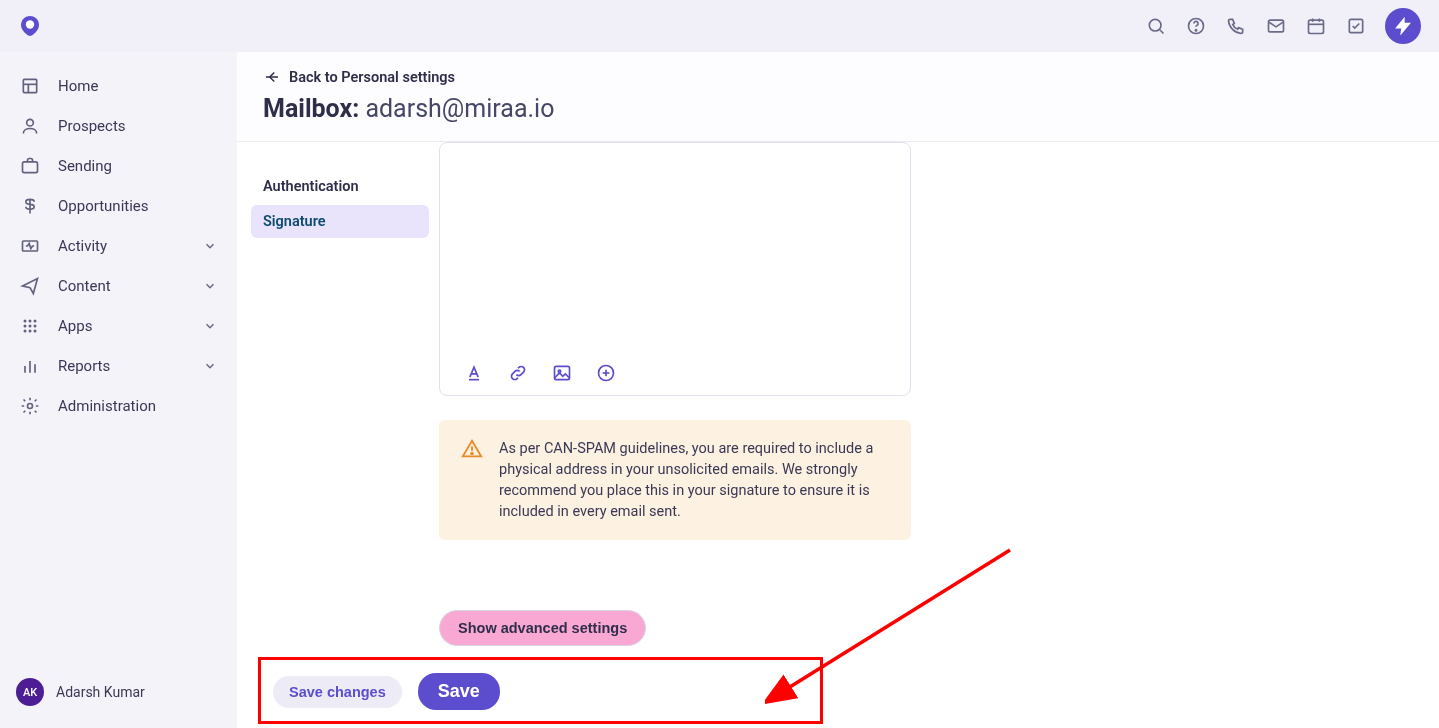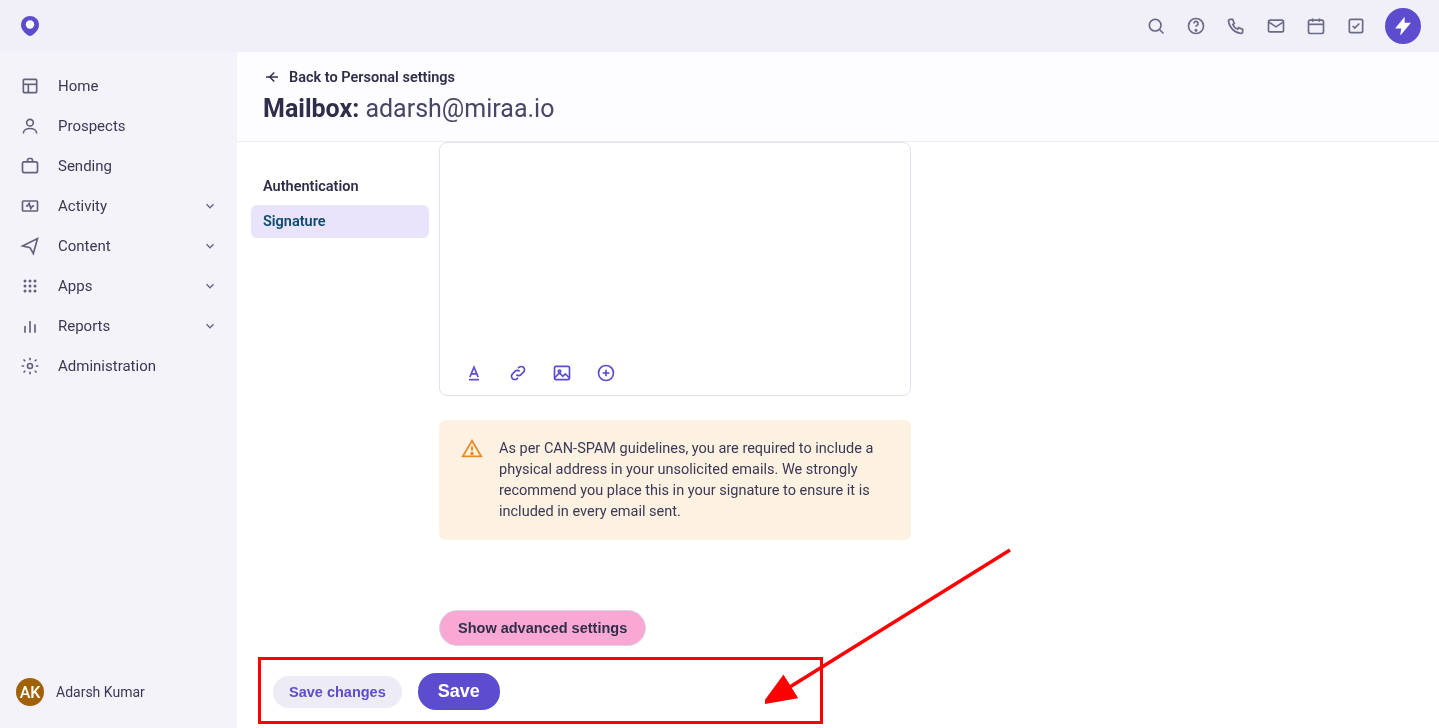--- a/index.html
+++ b/index.html
@@ -77,22 +77,22 @@
       margin-left: auto;
       color: #6a6a89;
       width: 14px; height:14px;
     }
     .sidebar-footer {
       display:flex; align-items:center; gap:12px;
       padding: 8px 6px;
     }
     .user-badge {
       width: 28px; height:28px; border-radius:50%;
-      background: #a16207;
-      color:#fff; font-size:16px; font-weight:500;
+      background: #4c1d95;
+      color:#fff; font-size:11px; font-weight:500;
       display:flex; align-items:center; justify-content:center;
     }
     .user-name { font-size:14px; color:#3a3855; }
     
     .main {
       flex:1;
       background:#fff;
       position:relative;
       display:flex;
       flex-direction:column;
@@ -329,20 +329,28 @@
       <div class="nav-item">
         <span class="nav-ico">
           <svg width="20" height="20" viewBox="0 0 24 24" fill="none" stroke="currentColor" stroke-width="2">
               <rect x="3" y="7" width="18" height="13" rx="2"></rect>
               <path d="M9 7V5a2 2 0 0 1 2-2h2a2 2 0 0 1 2 2v2"></path>
             </svg>
         </span>
         <span>Sending</span>
       </div>
 
+      <div class="nav-item">
+        <span class="nav-ico">
+          <svg width="20" height="20" viewBox="0 0 24 24" fill="none" stroke="currentColor" stroke-width="2">
+              <path d="M12 3v18M17 7c0-2-2-3-5-3s-5 1-5 3 2 3 5 3 5 1 5 3-2 3-5 3-5-1-5-3"></path>
+            </svg>
+        </span>
+        <span>Opportunities</span>
+      </div>
 
       <div class="nav-item">
         <span class="nav-ico">
           <svg width="20" height="20" viewBox="0 0 24 24" fill="none" stroke="currentColor" stroke-width="2">
               <rect x="3" y="6" width="18" height="12" rx="1"></rect>
               <path d="M7 12h2l2-3 2 6 2-3h2"></path>
             </svg>
         </span>
         <span>Activity</span>
         <span class="chev">

